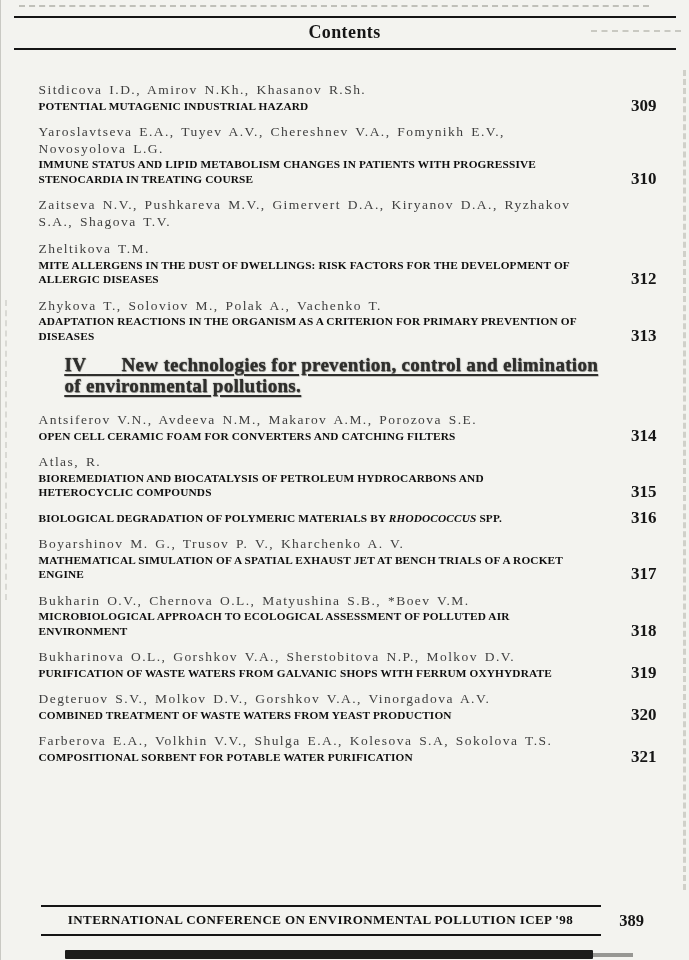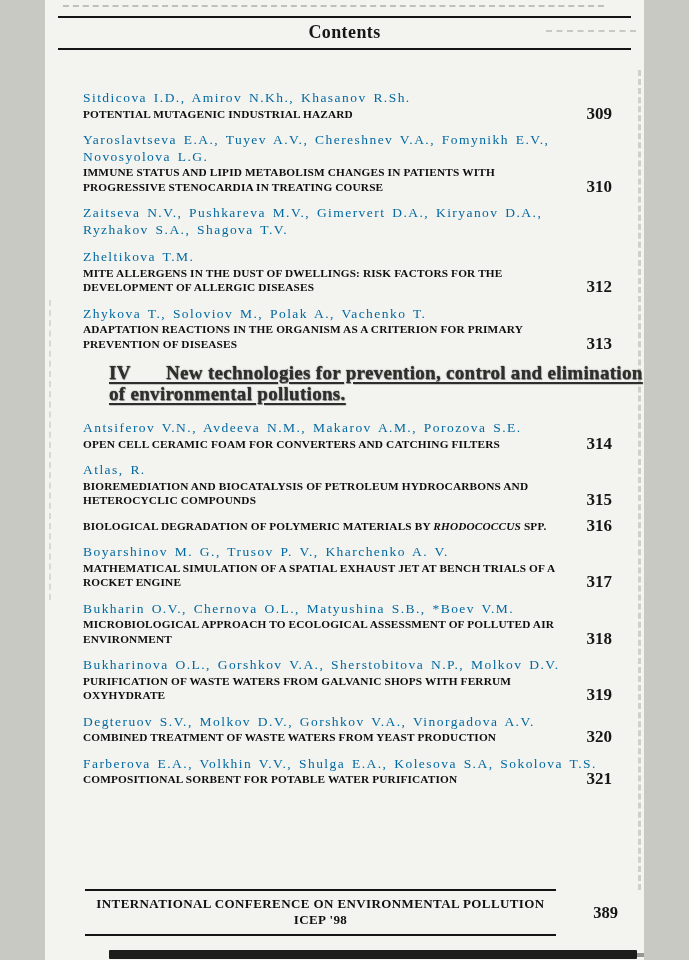--- a/index.html
+++ b/index.html
@@ -1,20 +1,20 @@
 <!DOCTYPE html>
 <html><head>
 <meta charset="utf-8">
 <style>
   html, body { margin: 0; padding: 0; }
   body { background: #c9c9c3; }
 
   .page {
     position: relative;
-    width: 599px;
+    width: 688px;
     height: 960px;
     margin: 0 auto;
     background: #f3f3ef;
     font-family: "Liberation Serif", "DejaVu Serif", serif;
     color: #161616;
     overflow: hidden;
     box-sizing: border-box;
     padding-left: 8px;
   }
 
@@ -41,23 +41,22 @@
 
   
   .toc { position: absolute; top: 82px; left: 38px; right: 32px; }
 
   .entry { margin-bottom: 11px; }
   .authors {
     font-size: 13.5px;
     line-height: 16.5px;
     letter-spacing: 1.45px;
     word-spacing: 2px;
-    color: #0369a1;
+    color: #404040;
     max-width: 560px;
-    margin-top: 8px;
   }
   .title-row { display: flex; align-items: flex-end; }
   .title {
     font-weight: 700;
     font-size: 11.3px;
     line-height: 14.5px;
     letter-spacing: .15px;
     max-width: 540px;
     color: #0e0e0e;
   }
@@ -102,21 +101,21 @@
     border-bottom: 2.5px solid #141414;
     padding: 5px 6px 6px 6px;
     text-align: center;
     font-weight: 700;
     font-size: 13px;
     letter-spacing: .4px;
     color: #101010;
   }
   .footer-page {
     width: 62px;
-    text-align: right;
+    text-align: center;
     font-size: 16.5px;
     font-weight: 700;
     color: #151515;
   }
 </style>
 </head>
 <body>
 
 <div class="page">
 

